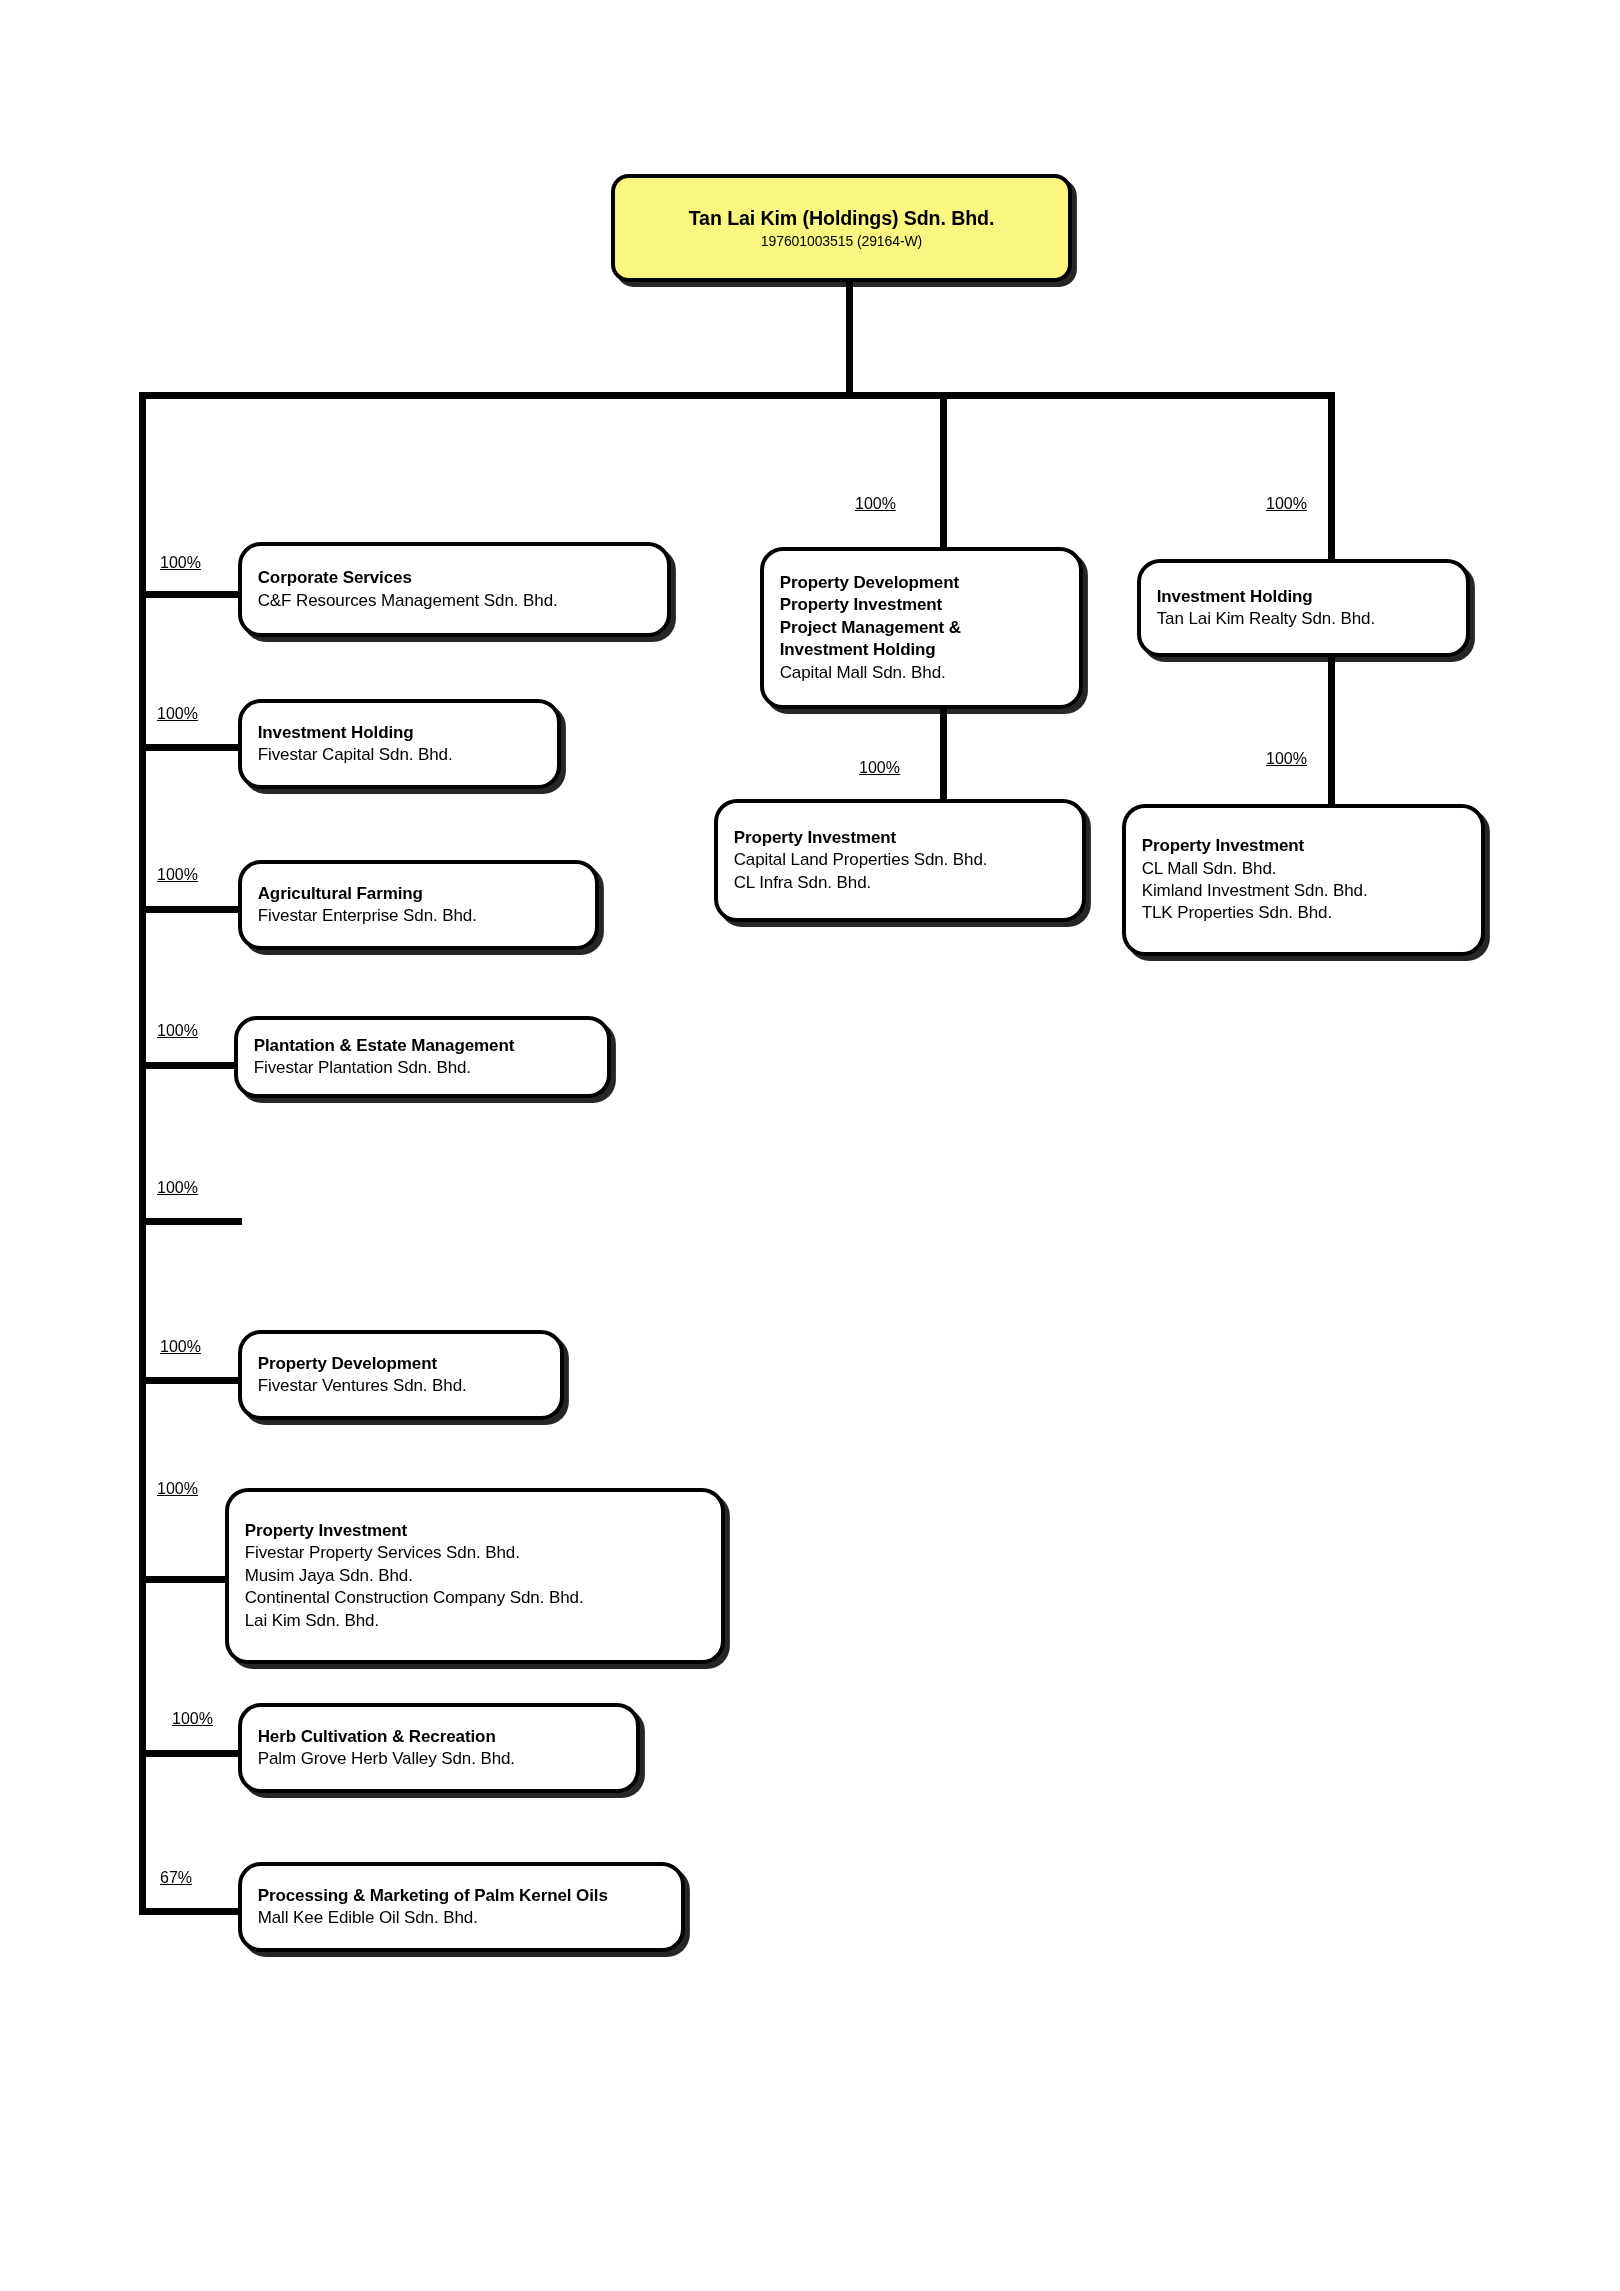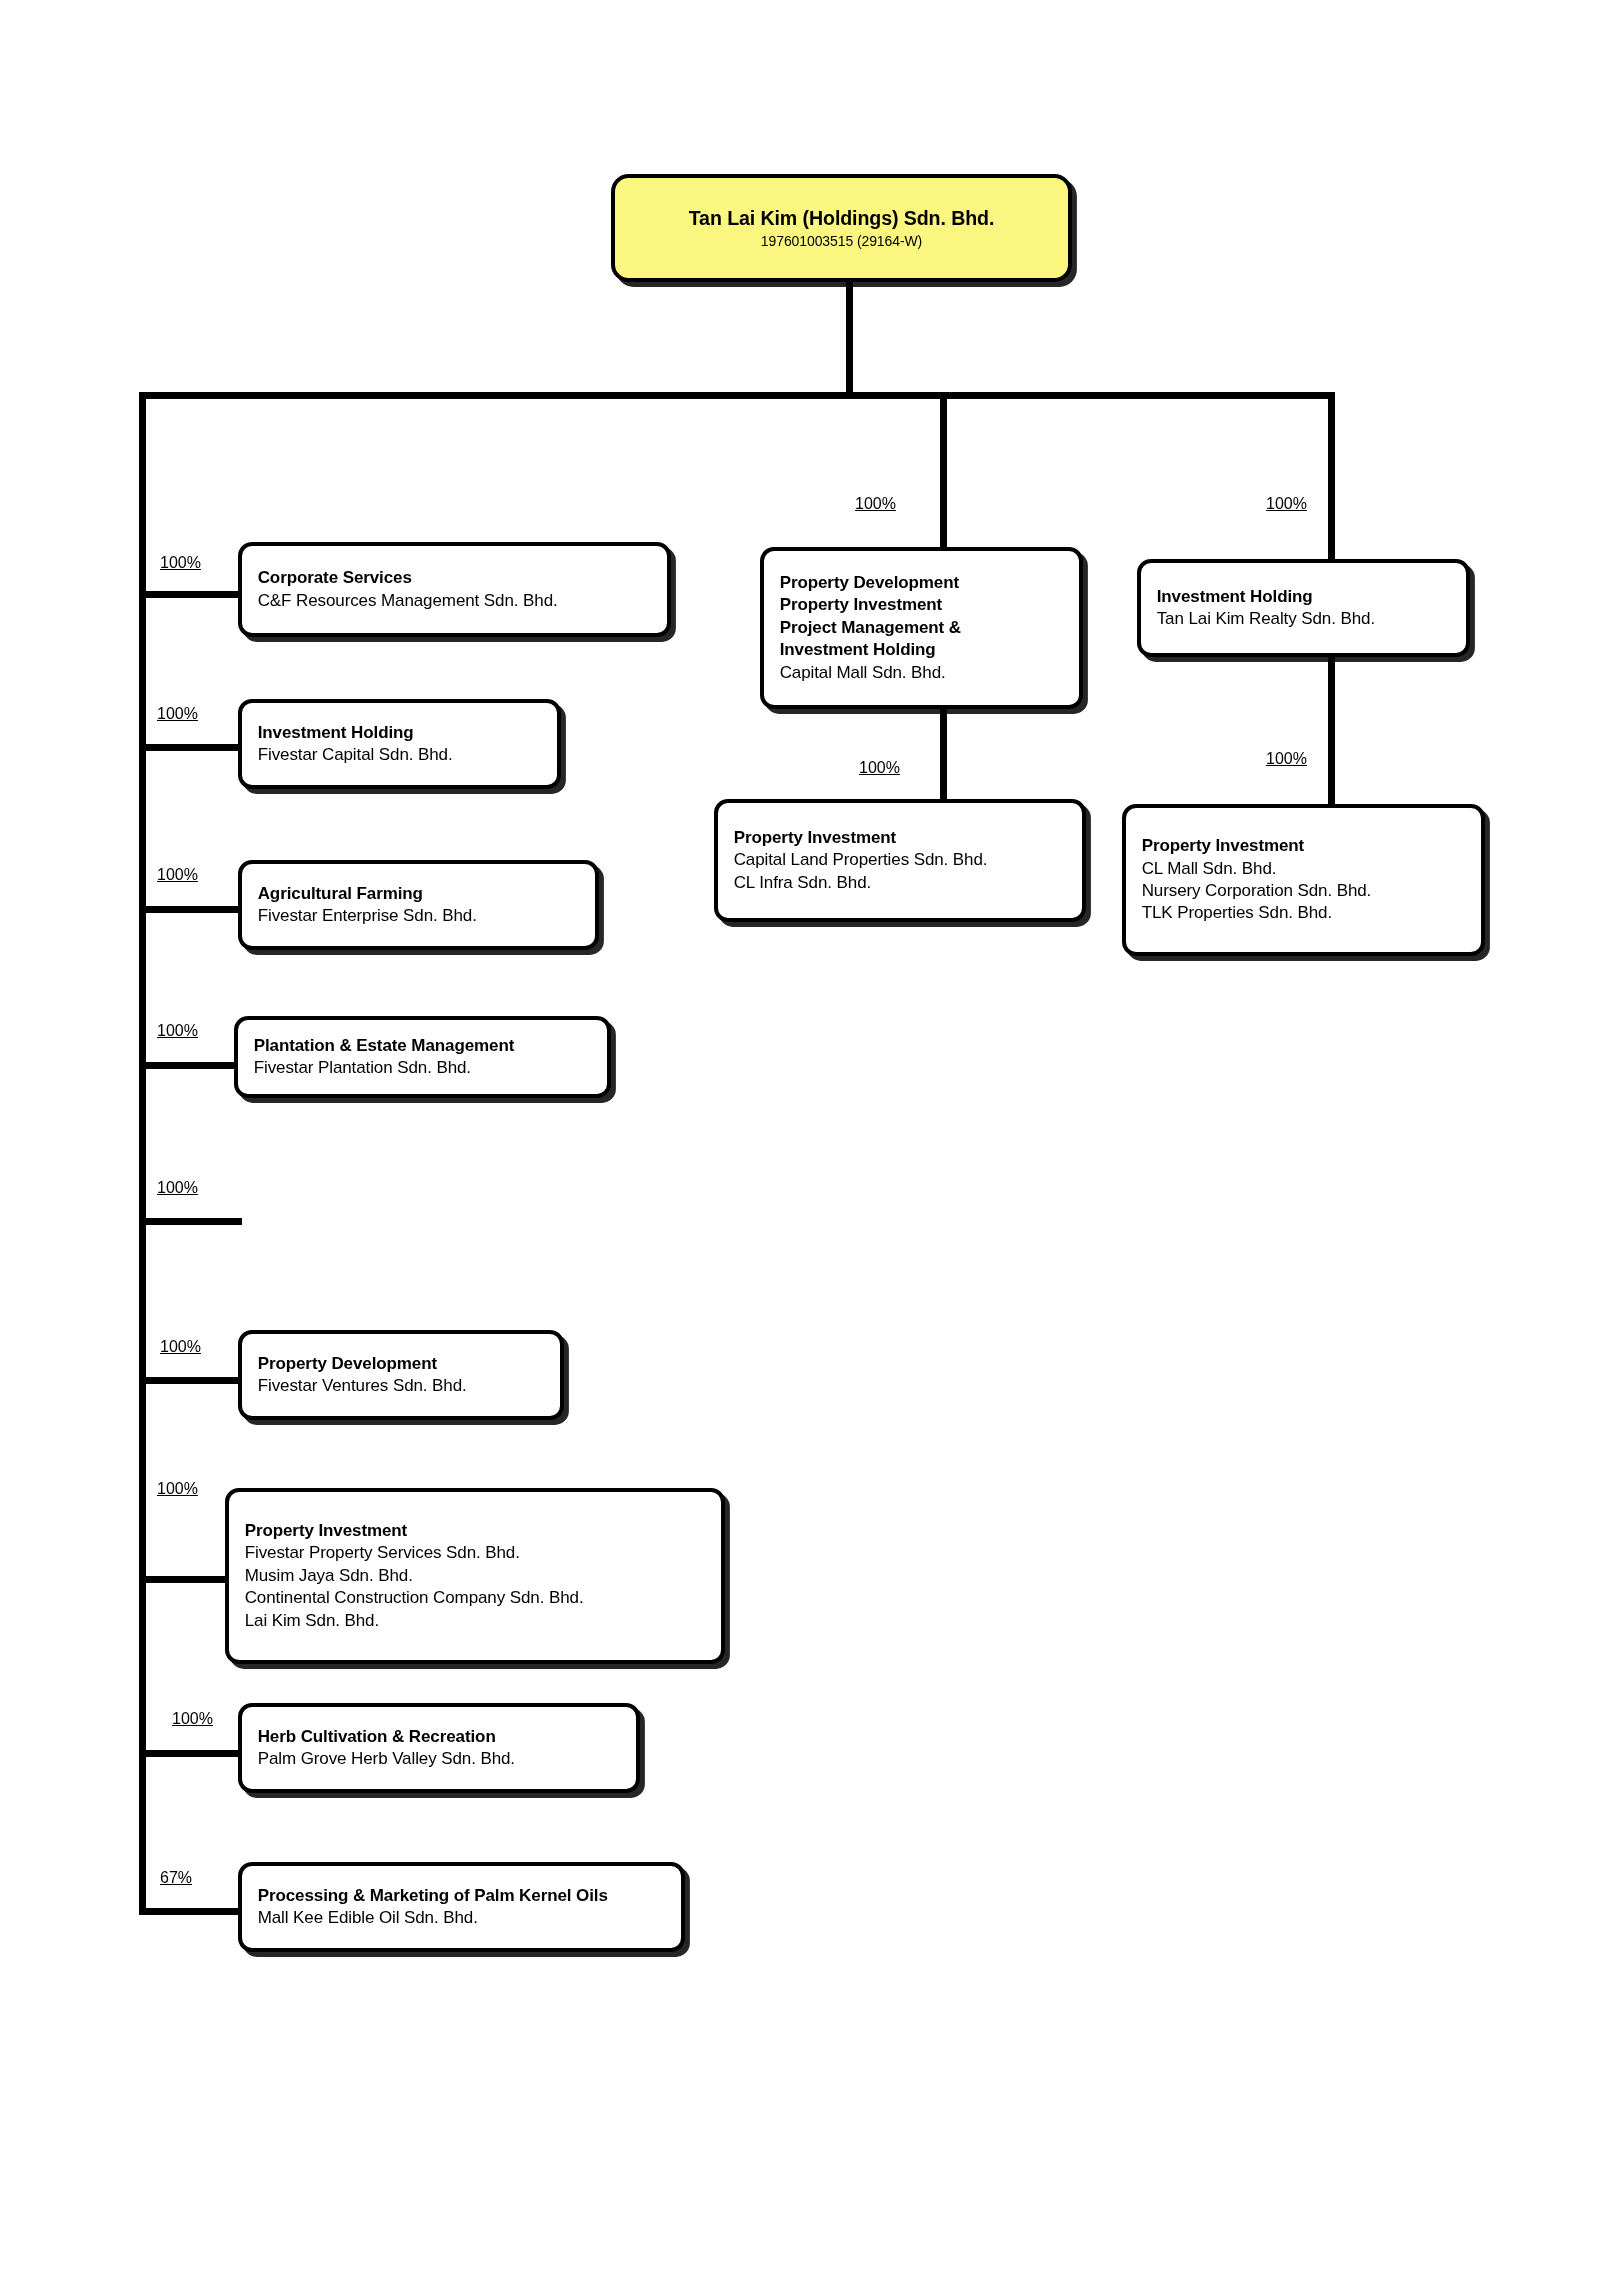--- a/index.html
+++ b/index.html
@@ -22,21 +22,21 @@
     background: #000000;
   }
   .line-h { height: 6.9px; }
   .line-v { width: 6.9px; }
 
   
   .node {
     position: absolute;
     box-sizing: border-box;
     border: 4.9px solid #000000;
-    border-radius: 14px;
+    border-radius: 23px;
     background: #ffffff;
     box-shadow: 4.9px 4.9px 0 0 rgba(0,0,0,0.85);
     display: flex;
     flex-direction: column;
     justify-content: center;
     padding: 5.9px 15.7px;
     z-index: 5;
   }
   .node.root {
     background: #fbf67f;
@@ -176,18 +176,18 @@
     <div class="node-title">Investment Holding</div>
     <div class="node-sub">Tan Lai Kim Realty Sdn. Bhd.</div>
   </div>
 
   <div class="line line-v" style="left:1328px; top:653px; height:155px;"></div>
   <div class="pct" style="left:1266px; top:750px;">100%</div>
 
   <div class="node" style="left:1122px; top:804px; width:363px; height:152px;">
     <div class="node-title">Property Investment</div>
     <div class="node-sub">CL Mall Sdn. Bhd.</div>
-    <div class="node-sub">Nursery Corporation Sdn. Bhd.</div>
+    <div class="node-sub">Kimland Investment Sdn. Bhd.</div>
     <div class="node-sub">TLK Properties Sdn. Bhd.</div>
   </div>
 
 </div>
 
 
 </body></html>

